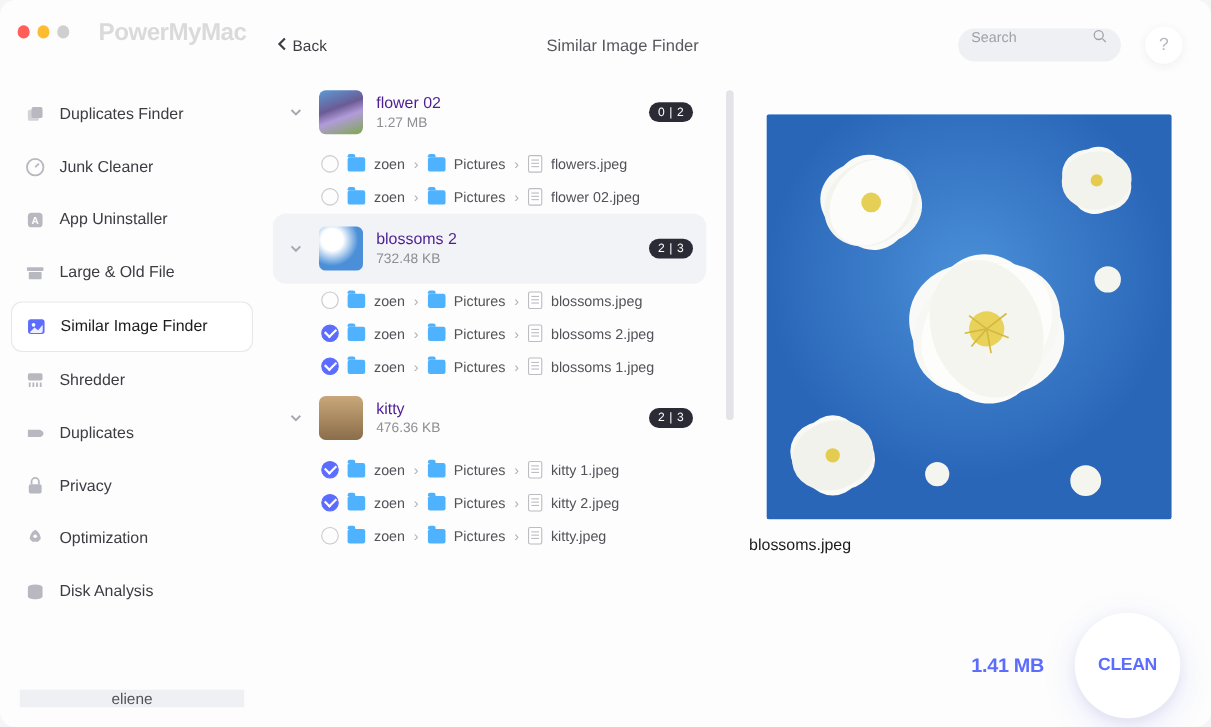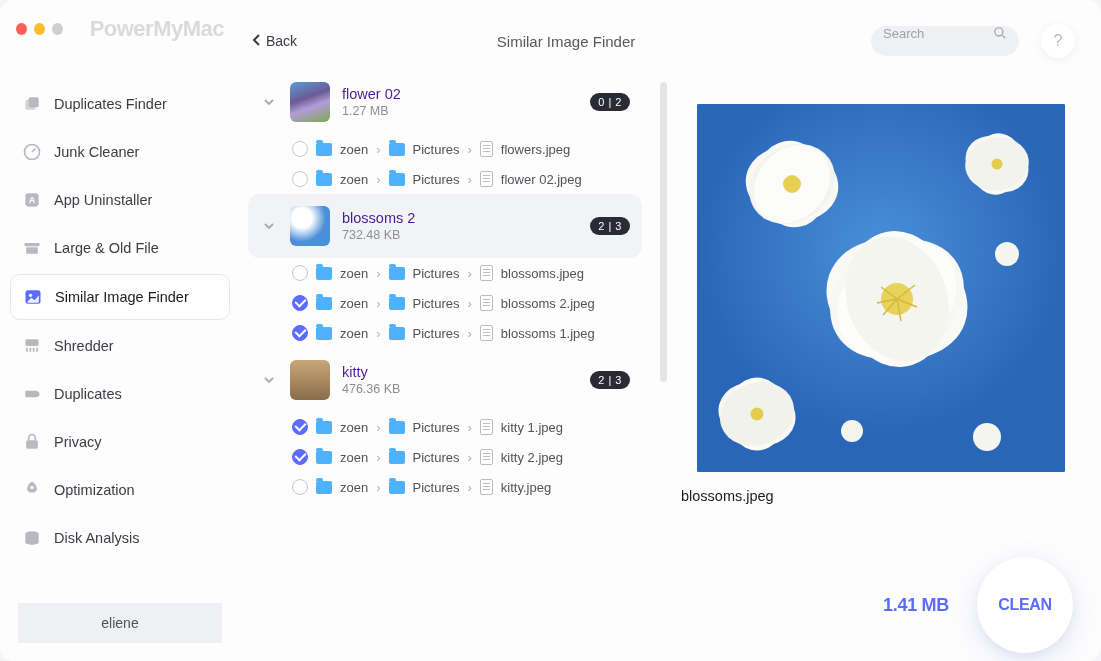--- a/index.html
+++ b/index.html
@@ -12,21 +12,21 @@
     .tl { width: 12px; height: 12px; border-radius: 50%; }
     .tl.red { background: #ff5f57; }
     .tl.yellow { background: #febc2e; }
     .tl.green { background: #cfcfcf; }
     .app-name { color: #dadada; font-size: 22px; font-weight: 600; margin-left: 20px; letter-spacing: -0.5px; }
     .nav { margin-top: 40px; display: flex; flex-direction: column; gap: 4px; }
     .nav-item { display: flex; align-items: center; gap: 12px; padding: 12px 12px; border-radius: 10px; cursor: pointer; color: #3c3c43; font-size: 14.5px; }
     .nav-item.active { background: #fff; border: 1px solid #e8e8ec; color: #1c1c1e; font-weight: 500; }
     .nav-item .ic { width: 20px; height: 20px; display: flex; align-items: center; justify-content: center; color: #b8b8c0; }
     .nav-item.active .ic { color: #5b6cff; }
-    .user-pill { position: absolute; bottom: 18px; left: 18px; right: 18px; background: #eef0f4; border-radius: 0; text-align: center; padding: 12px; font-size: 14px; color: #525258; cursor: pointer; }
+    .user-pill { position: absolute; bottom: 18px; left: 18px; right: 18px; background: #eef0f4; border-radius: 0; text-align: center; font-size: 14px; color: #525258; cursor: pointer; }
     
     
     .main { flex: 1; display: flex; flex-direction: column; padding: 12px 6px 0 0; }
     .topbar { height: 58px; display: flex; align-items: center; padding: 0 20px 0 8px; gap: 12px; }
     .back { display: flex; align-items: center; gap: 4px; color: #3c3c43; font-size: 14px; cursor: pointer; padding: 6px 4px; }
     .title { flex: 1; text-align: center; font-size: 15px; color: #58585e; margin-left: -40px; }
     .search { width: 148px; height: 30px; background: #eef0f4; border-radius: 15px; display: flex; align-items: flex-start; padding: 0 12px; color: #a0a0a6; font-size: 13px; }
     .search-text { flex: 1; }
     .help { width: 34px; height: 34px; border-radius: 50%; background: #fff; box-shadow: 0 2px 10px rgba(0,0,0,0.06); display: flex; align-items: center; justify-content: center; color: #b8b8c0; margin-left: 10px; font-size: 16px; }
     

